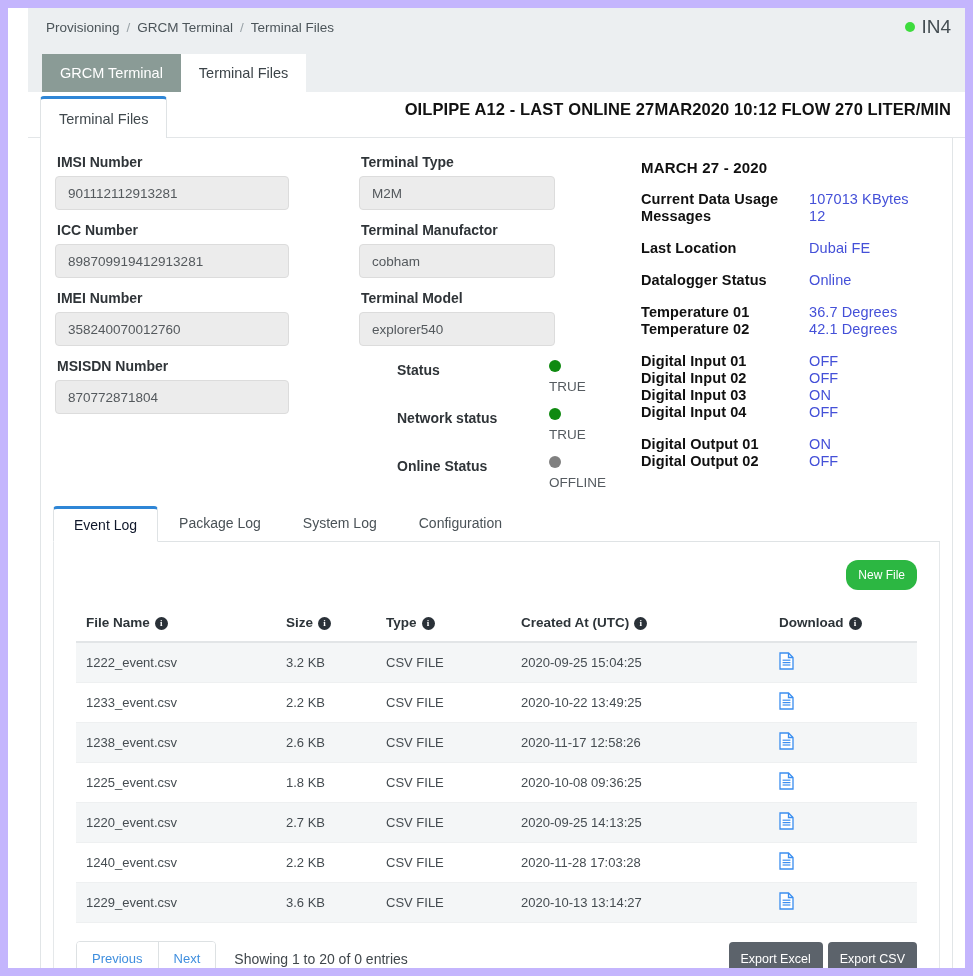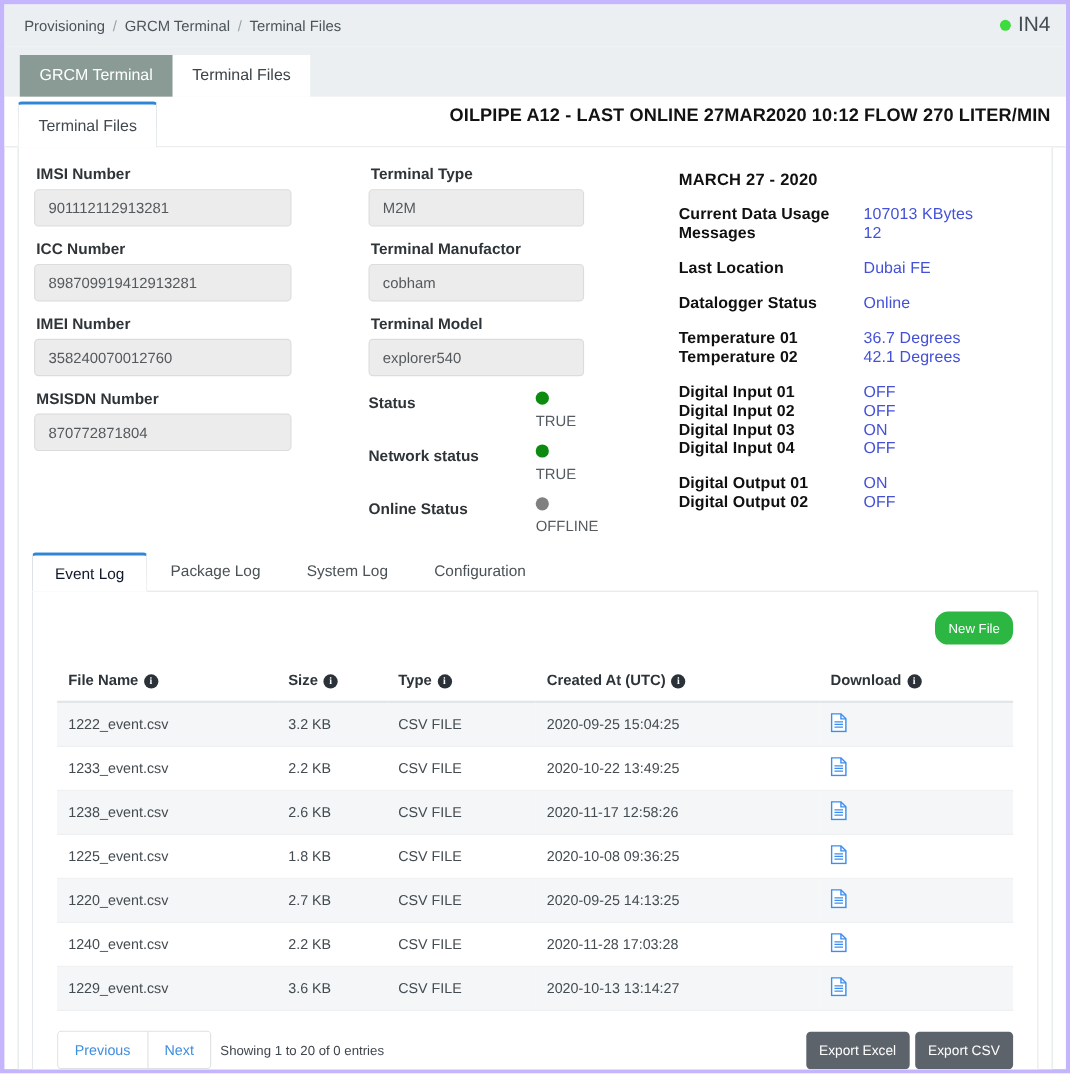--- a/index.html
+++ b/index.html
@@ -6,22 +6,23 @@
   html, body {
     margin: 0; padding: 0;
     background: #ffffff;
     font-family: "Liberation Sans", sans-serif;
   }
   #page {
     position: relative;
     width: 973px;
     height: 976px;
     background: #ffffff;
-    border: 4px solid #c4b5fd;
+    border: 8px solid #c4b5fd;
     overflow: hidden;
+    padding-left: 20px;
   }
 
   
   .breadcrumb-bar {
     height: 38px;
     background: #eceff1;
     display: flex;
     align-items: center;
     padding: 0 14px 0 18px;
     font-size: 13.5px;
@@ -141,20 +142,21 @@
     display: flex;
     align-items: flex-start;
     margin-top: 14px;
   }
   .status-row .s-label {
     width: 152px;
     font-size: 14px;
     font-weight: bold;
     color: #2f3438;
     padding-top: 2px;
+    margin-left: 38px;
   }
   .s-val { display: flex; flex-direction: column; align-items: flex-start; }
   .dot {
     width: 12px; height: 12px; border-radius: 50%;
     margin-bottom: 7px;
   }
   .dot.green { background: #0f8a10; }
   .dot.grey  { background: #808080; }
   .s-text { font-size: 13.5px; color: #555b60; }
 
@@ -287,23 +289,23 @@
   }
   .pager-btn {
     padding: 9px 15px;
     font-size: 13px;
     color: #3f8ede;
     background: #ffffff;
     cursor: pointer;
   }
   .pager-btn + .pager-btn { border-left: 1px solid #dde1e3; }
   .showing {
-    font-size: 12px;
+    font-size: 14px;
     color: #40474c;
-    margin-left: 8px;
+    margin-left: 18px;
   }
   .exports { margin-left: auto; display: flex; gap: 5px; }
   .btn-grey {
     background: #5c636b;
     color: #ffffff;
     border: none;
     border-radius: 4px;
     font-size: 12.5px;
     padding: 10px 12px;
     cursor: pointer;

